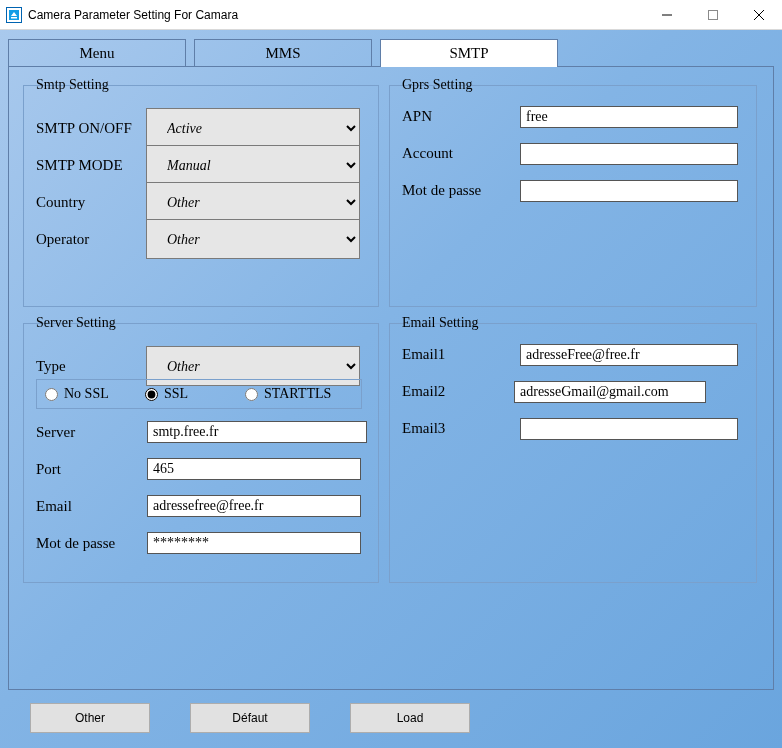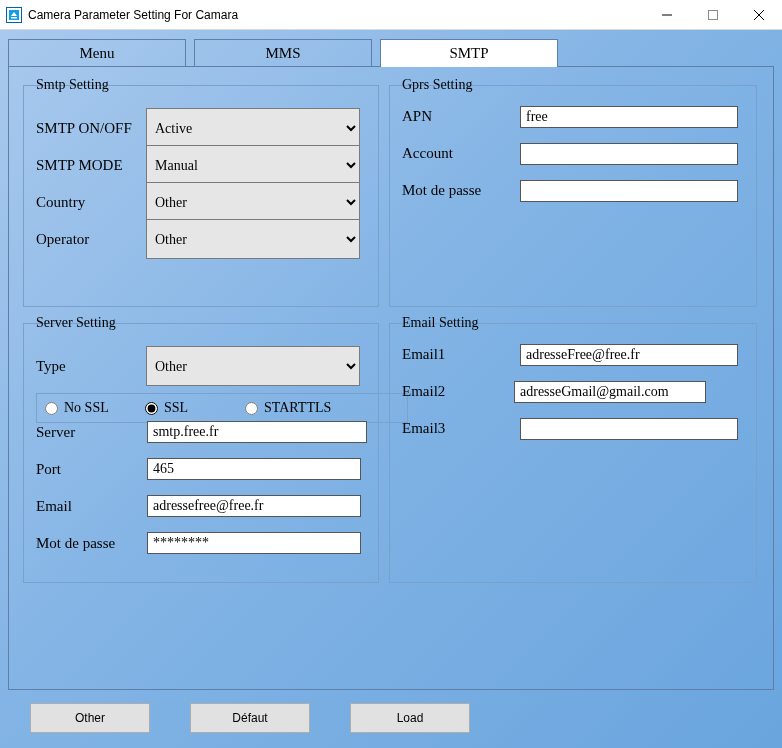--- a/index.html
+++ b/index.html
@@ -111,21 +111,22 @@
     width: 110px;
   }
   .lbl.short { width: 100px; }
 
   select.winselect {
     height: 40px;
     border: 1px solid #7a7a7a;
     background: #e6e6e6;
     font-family: "Times New Roman", serif;
     font-size: 14px;
-    padding: 1px 4px;
+    padding: 1px 16px;
+    font-style: italic;
   }
   input.wininput {
     height: 22px;
     border: 1px solid #555;
     background: #fff;
     font-family: "Times New Roman", serif;
     font-size: 14px;
     padding: 1px 5px;
   }
 
@@ -262,21 +263,21 @@
     <div class="groupbox" style="left:14px; top:256px; width:356px; height:260px;">
       <span class="legend">Server Setting</span>
 
       <div class="row" style="left:12px; top:22px;">
         <span class="lbl">Type</span>
         <select class="winselect" style="width:214px;">
           <option>Other</option>
         </select>
       </div>
 
-      <div class="radiobox" style="left:12px; top:69px; width:372px; height:30px;">
+      <div class="radiobox" style="left:12px; top:55px; width:326px; height:30px;">
         <label class="radio-item" style="width:100px;">
           <input type="radio" name="ssl" style="">
           <span>No SSL</span>
         </label>
         <label class="radio-item" style="width:100px;">
           <input type="radio" name="ssl" checked="" style="">
           <span>SSL</span>
         </label>
         <label class="radio-item">
           <input type="radio" name="ssl" style="">

